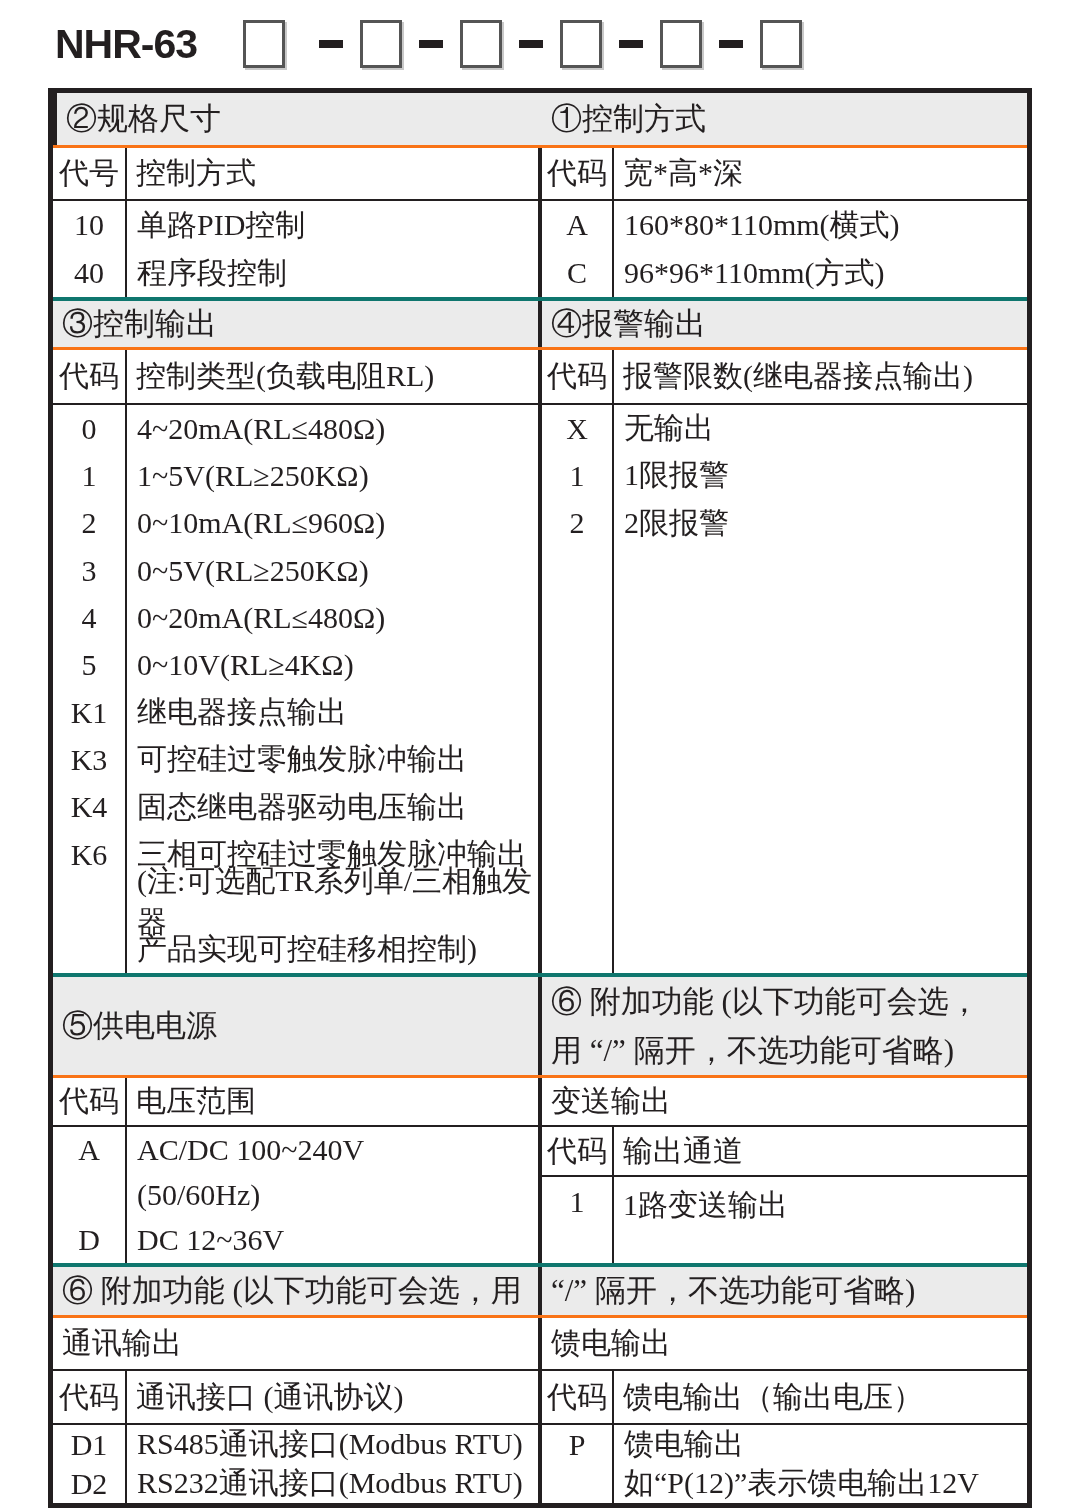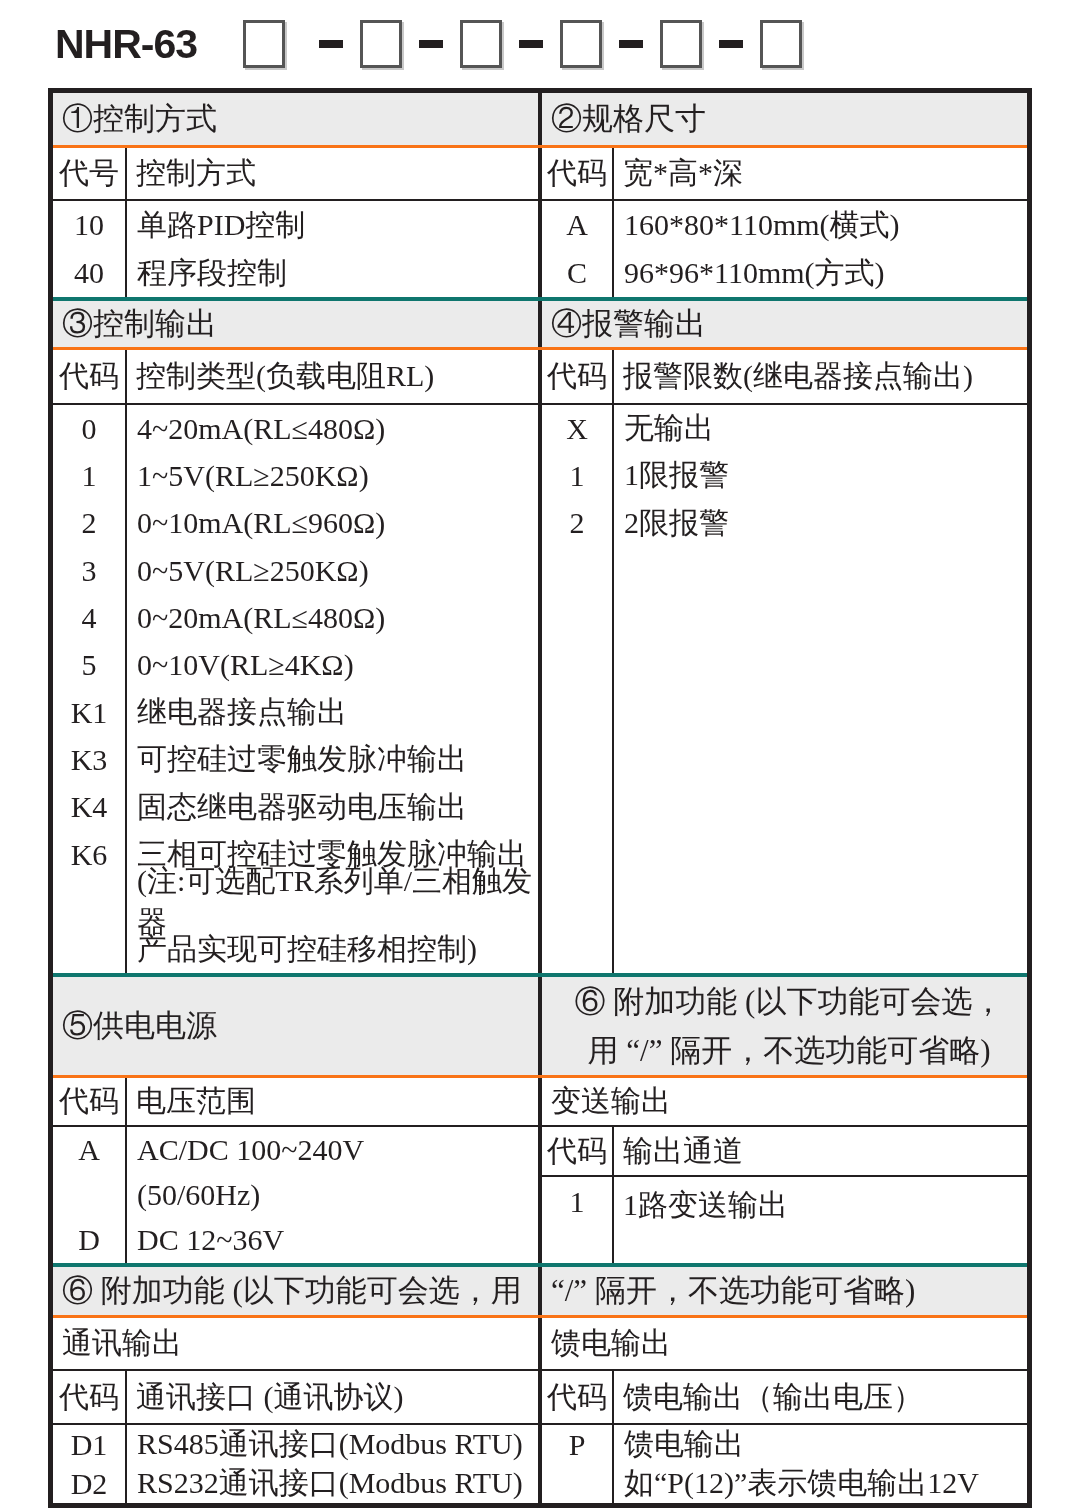--- a/index.html
+++ b/index.html
@@ -28,21 +28,21 @@
   }
   .band { display:flex; width:100%; }
   .h { flex:1 1 0; display:flex; min-width:0; }
   .h.right { border-left:4px solid #231f20; }
   .bt2 { border-top:2px solid #231f20; }
   .bt3 { border-top:3px solid #f97316;justify-content:flex-end; }
   .bt4 { border-top:4px solid #0f766e; }
   .gray { background:#ebebeb; }
   .hd { flex:1; display:flex; align-items:center; padding-left:9px; font-size:31px; }
   .hd2 { flex:1; display:flex; flex-direction:column; justify-content:center;
-         padding-left:9px; font-size:31px; line-height:49px;align-items:center; }
+         padding-left:9px; font-size:31px; line-height:49px; }
   .cc { width:74px; flex-shrink:0; border-right:2px solid #231f20;
         display:flex; align-items:center; justify-content:center; }
   .h.right .cc { width:72px; }
   .dc { flex:1; display:flex; align-items:center; padding-left:9px; min-width:0; }
   .st { flex-direction:column; justify-content:flex-start; padding-left:0; }
   .st .ln { width:100%; display:flex; align-items:center; flex-shrink:0; }
   .cc.st .ln { justify-content:center; }
   .dc.st .ln { padding-left:10px; }
   .l3  { height:48px; }
   .l6  { height:calc(568px / 12); }
@@ -73,25 +73,25 @@
     <span class="mbox"></span>
     <span class="dash"></span>
     <span class="mbox"></span>
     <span class="dash"></span>
     <span class="mbox"></span>
   </div>
 
   <div class="tbl">
 
     <div class="band bh52 gray">
+      <div class="h right">
+          <div class="hd">②规格尺寸</div>
+        </div>
       <div class="h">
           <div class="hd">①控制方式</div>
-        </div>
-      <div class="h right">
-          <div class="hd">②规格尺寸</div>
         </div>
     </div>
 
     <div class="band bh54 bt3">
       <div class="h">
         <div class="cc">代号</div>
         <div class="dc">控制方式</div>
       </div>
       <div class="h right">
         <div class="cc">代码</div>

